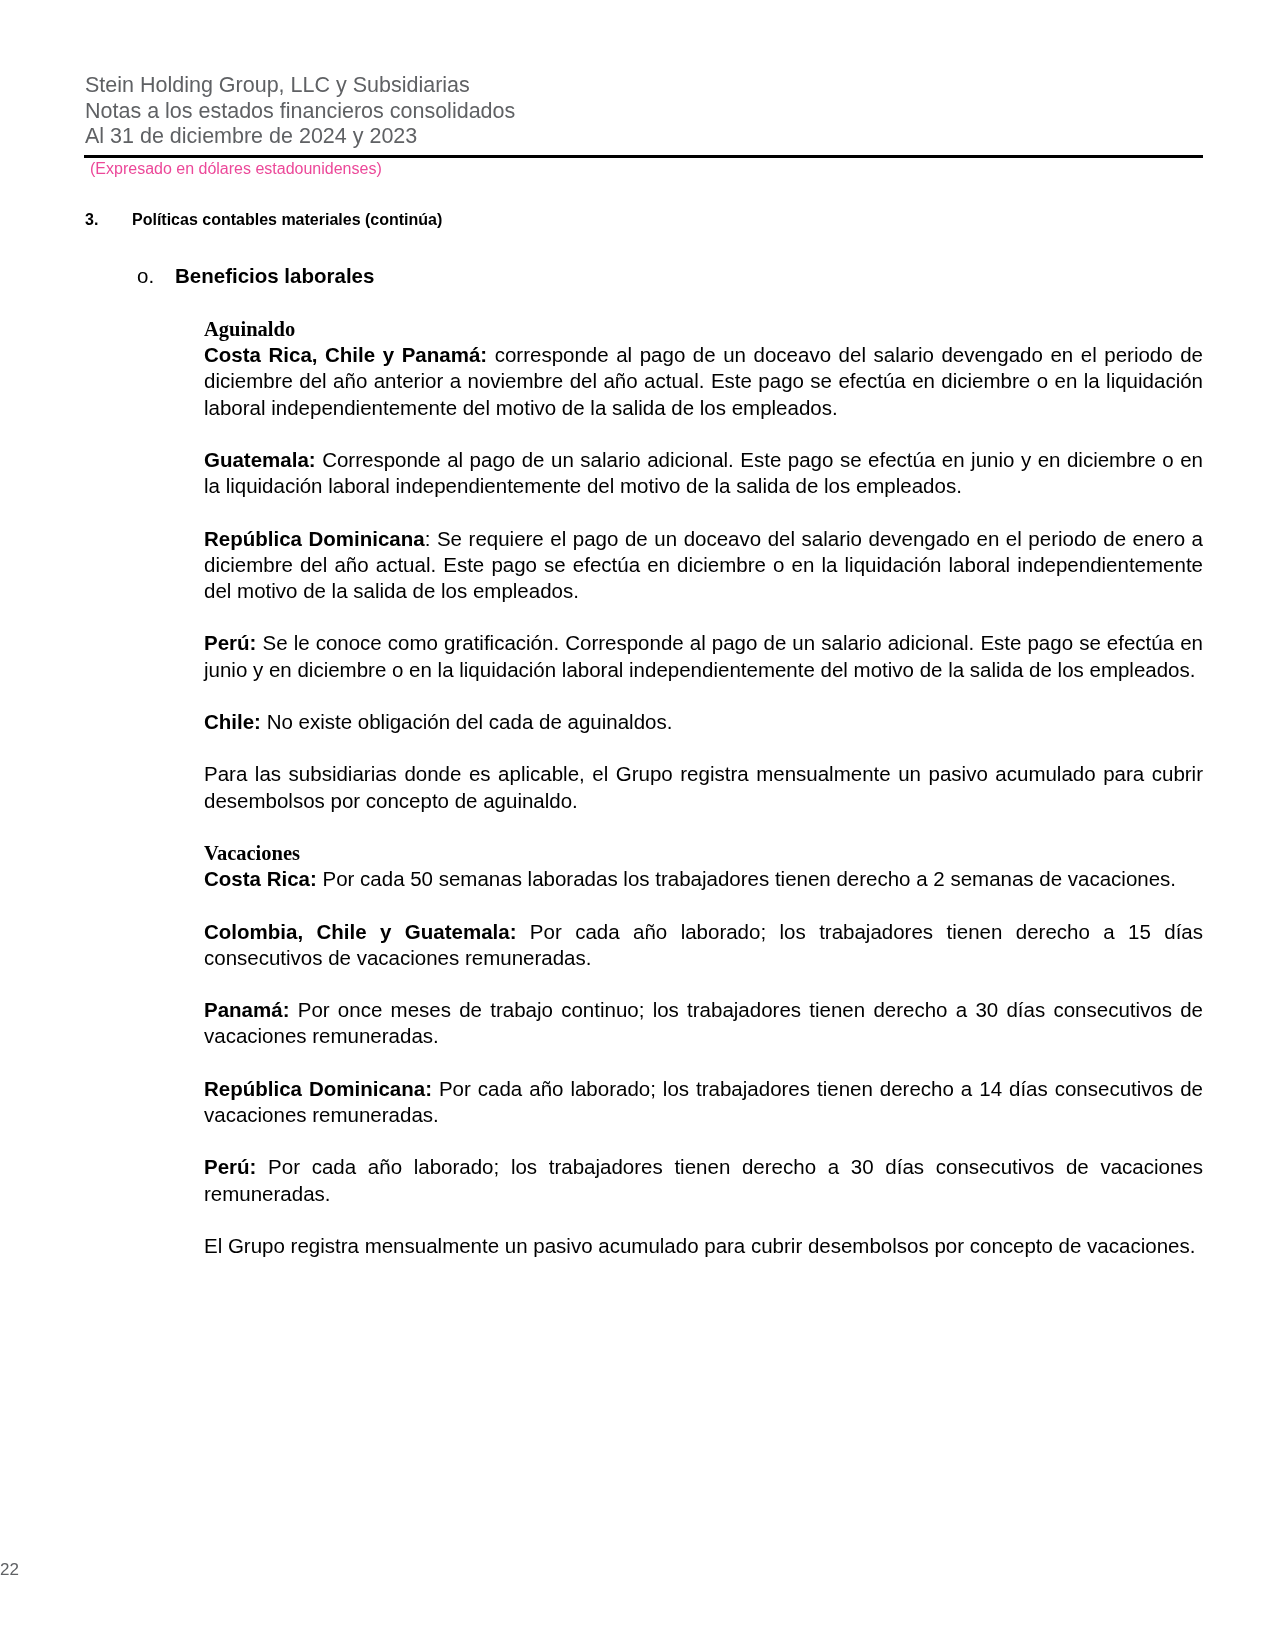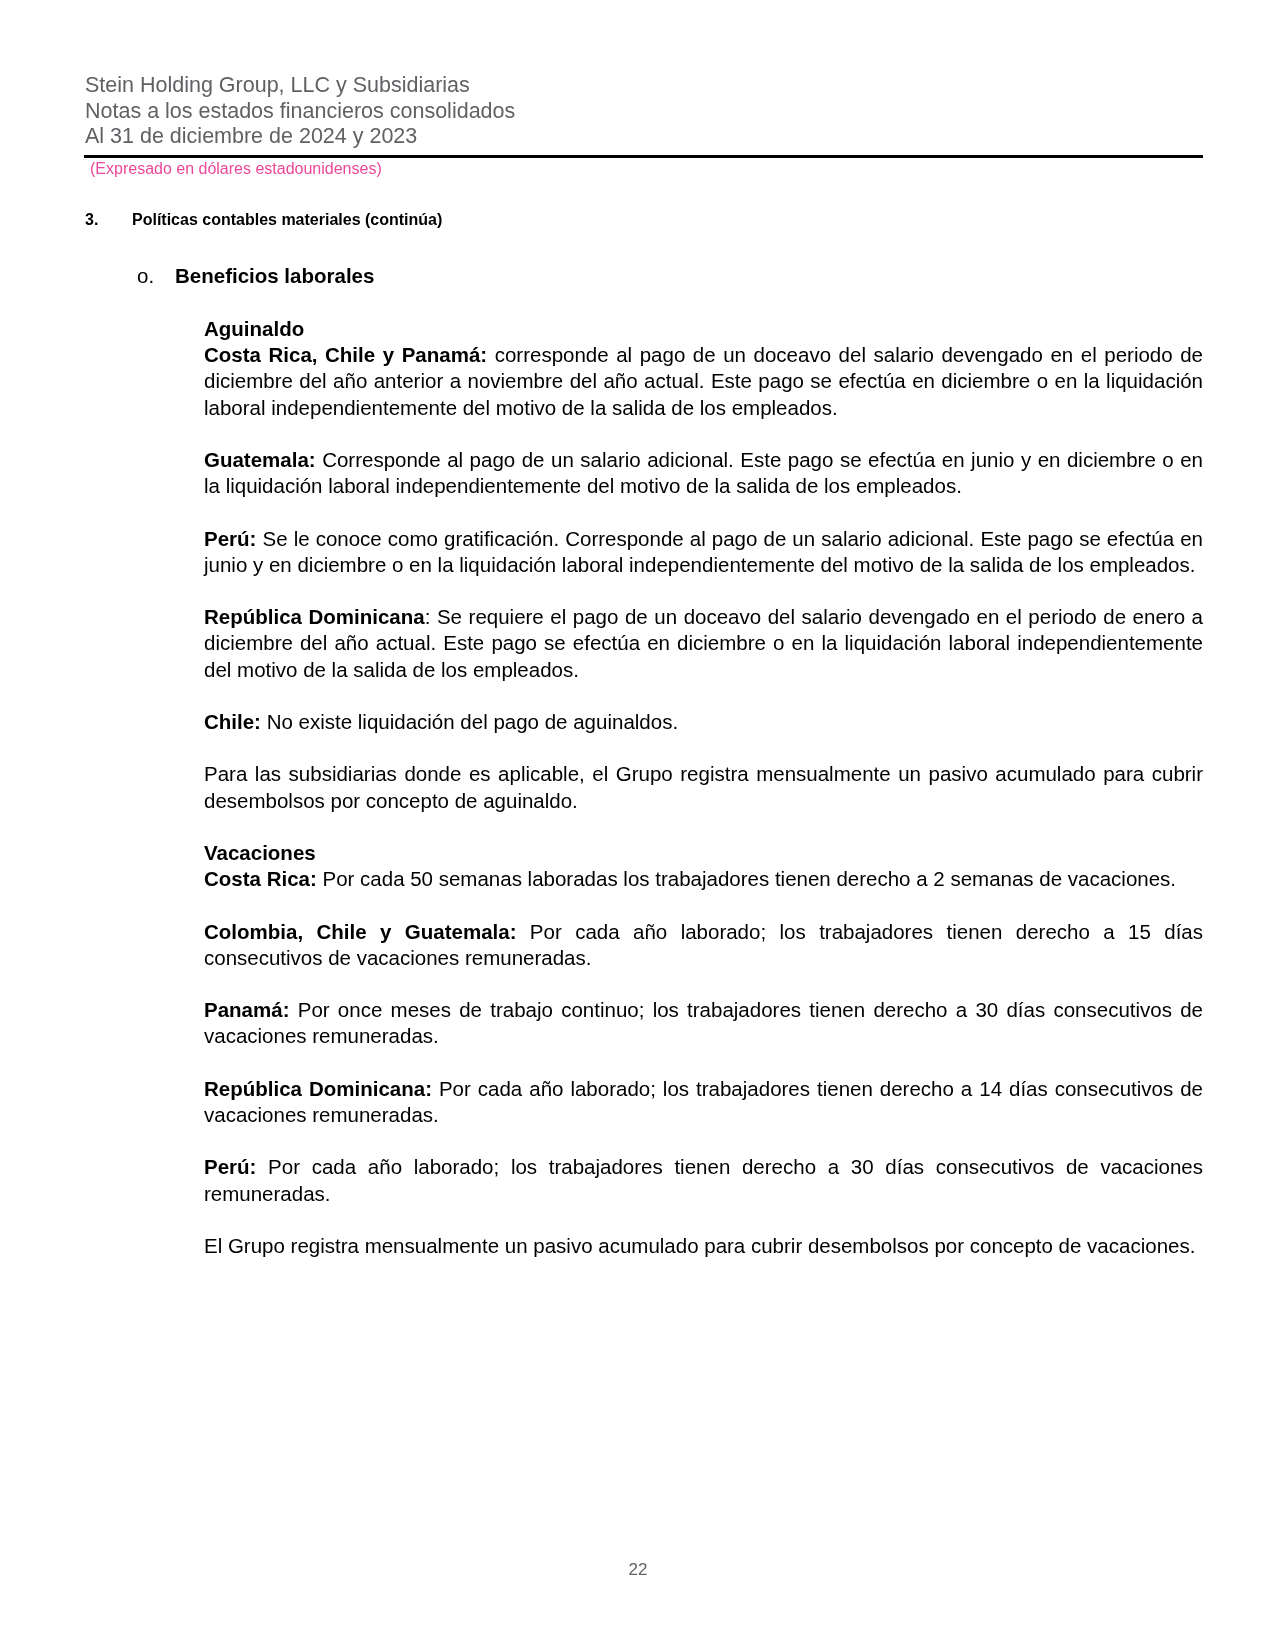--- a/index.html
+++ b/index.html
@@ -8,24 +8,24 @@
   .hdr { position: absolute; left: 85px; top: 73px; width: 1118px; }
   .hdr .l { font-weight: normal; font-size: 21.5px; line-height: 25.5px; color: #5f6164; }
   .rule { position: absolute; left: 84px; top: 155px; width: 1119px; height: 3px; background: #000; }
   .sub { position: absolute; left: 90px; top: 160px; font-size: 16px; color: #ec4899; }
   .sec { position: absolute; left: 85px; top: 211px; font-size: 16px; font-weight: bold; }
   .sec .num { display: inline-block; width: 47px; }
   .subsec { position: absolute; left: 137px; top: 264px; font-size: 20.5px; font-weight: bold; }
   .subsec .lt { font-weight: normal; display: inline-block; width: 38px; }
   .body { position: absolute; left: 204px; top: 316px; width: 999px; font-size: 20.5px; line-height: 26.2px; }
   .body p { margin: 0 0 26.2px 0; text-align: justify; }
-  .body h3 { margin: 0; font-size: 20.5px; font-weight: bold; line-height: 26.2px; }
+  .body h3 { margin: 0; font-size: 20.5px; font-weight: bold; line-height: 26.2px; font-family: Liberation Serif, serif; }
   .body .lead { font-weight: bold; }
   .body p.tight { margin-bottom: 0; }
-  .pg { position: absolute; left: 0; width: 1276px; top: 1560px; text-align: center; font-size: 17px; color: #5f6164; }
+  .pg { position: absolute; left: 0; width: 1276px; top: 1560px; font-size: 17px; color: #5f6164; }
 </style>
 </head>
 <body>
 
 <div class="hdr">
   <div class="l">Stein Holding Group, LLC y Subsidiarias</div>
   <div class="l">Notas a los estados financieros consolidados</div>
   <div class="l">Al 31 de diciembre de 2024 y 2023</div>
 </div>
 <div class="rule"></div>
@@ -36,23 +36,23 @@
 </div>
 
 <div class="subsec">
   <span class="lt">o.</span><span>Beneficios laborales</span>
 </div>
 
 <div class="body">
   <h3>Aguinaldo</h3>
   <p><span class="lead">Costa Rica, Chile y Panamá:</span><span> corresponde al pago de un doceavo del salario devengado en el periodo de diciembre del año anterior a noviembre del año actual. Este pago se efectúa en diciembre o en la liquidación laboral independientemente del motivo de la salida de los empleados.</span></p>
   <p><span class="lead">Guatemala:</span><span> Corresponde al pago de un salario adicional. Este pago se efectúa en junio y en diciembre o en la liquidación laboral independientemente del motivo de la salida de los empleados.</span></p>
+  <p><span class="lead">República Dominicana</span><span>: Se requiere el pago de un doceavo del salario devengado en el periodo de enero a diciembre del año actual. Este pago se efectúa en diciembre o en la liquidación laboral independientemente del motivo de la salida de los empleados.</span></p>
   <p><span class="lead">Perú:</span><span> Se le conoce como gratificación. Corresponde al pago de un salario adicional. Este pago se efectúa en junio y en diciembre o en la liquidación laboral independientemente del motivo de la salida de los empleados.</span></p>
-  <p><span class="lead">República Dominicana</span><span>: Se requiere el pago de un doceavo del salario devengado en el periodo de enero a diciembre del año actual. Este pago se efectúa en diciembre o en la liquidación laboral independientemente del motivo de la salida de los empleados.</span></p>
-  <p><span class="lead">Chile:</span><span> No existe liquidación del pago de aguinaldos.</span></p>
+  <p><span class="lead">Chile:</span><span> No existe obligación del cada de aguinaldos.</span></p>
   <p>Para las subsidiarias donde es aplicable, el Grupo registra mensualmente un pasivo acumulado para cubrir desembolsos por concepto de aguinaldo.</p>
 
   <h3>Vacaciones</h3>
   <p><span class="lead">Costa Rica:</span><span> Por cada 50 semanas laboradas los trabajadores tienen derecho a 2 semanas de vacaciones.</span></p>
   <p><span class="lead">Colombia, Chile y Guatemala:</span><span> Por cada año laborado; los trabajadores tienen derecho a 15 días consecutivos de vacaciones remuneradas.</span></p>
   <p><span class="lead">Panamá:</span><span> Por once meses de trabajo continuo; los trabajadores tienen derecho a 30 días consecutivos de vacaciones remuneradas.</span></p>
   <p><span class="lead">República Dominicana:</span><span> Por cada año laborado; los trabajadores tienen derecho a 14 días consecutivos de vacaciones remuneradas.</span></p>
   <p><span class="lead">Perú:</span><span> Por cada año laborado; los trabajadores tienen derecho a 30 días consecutivos de vacaciones remuneradas.</span></p>
   <p class="tight">El Grupo registra mensualmente un pasivo acumulado para cubrir desembolsos por concepto de vacaciones.</p>
 </div>

